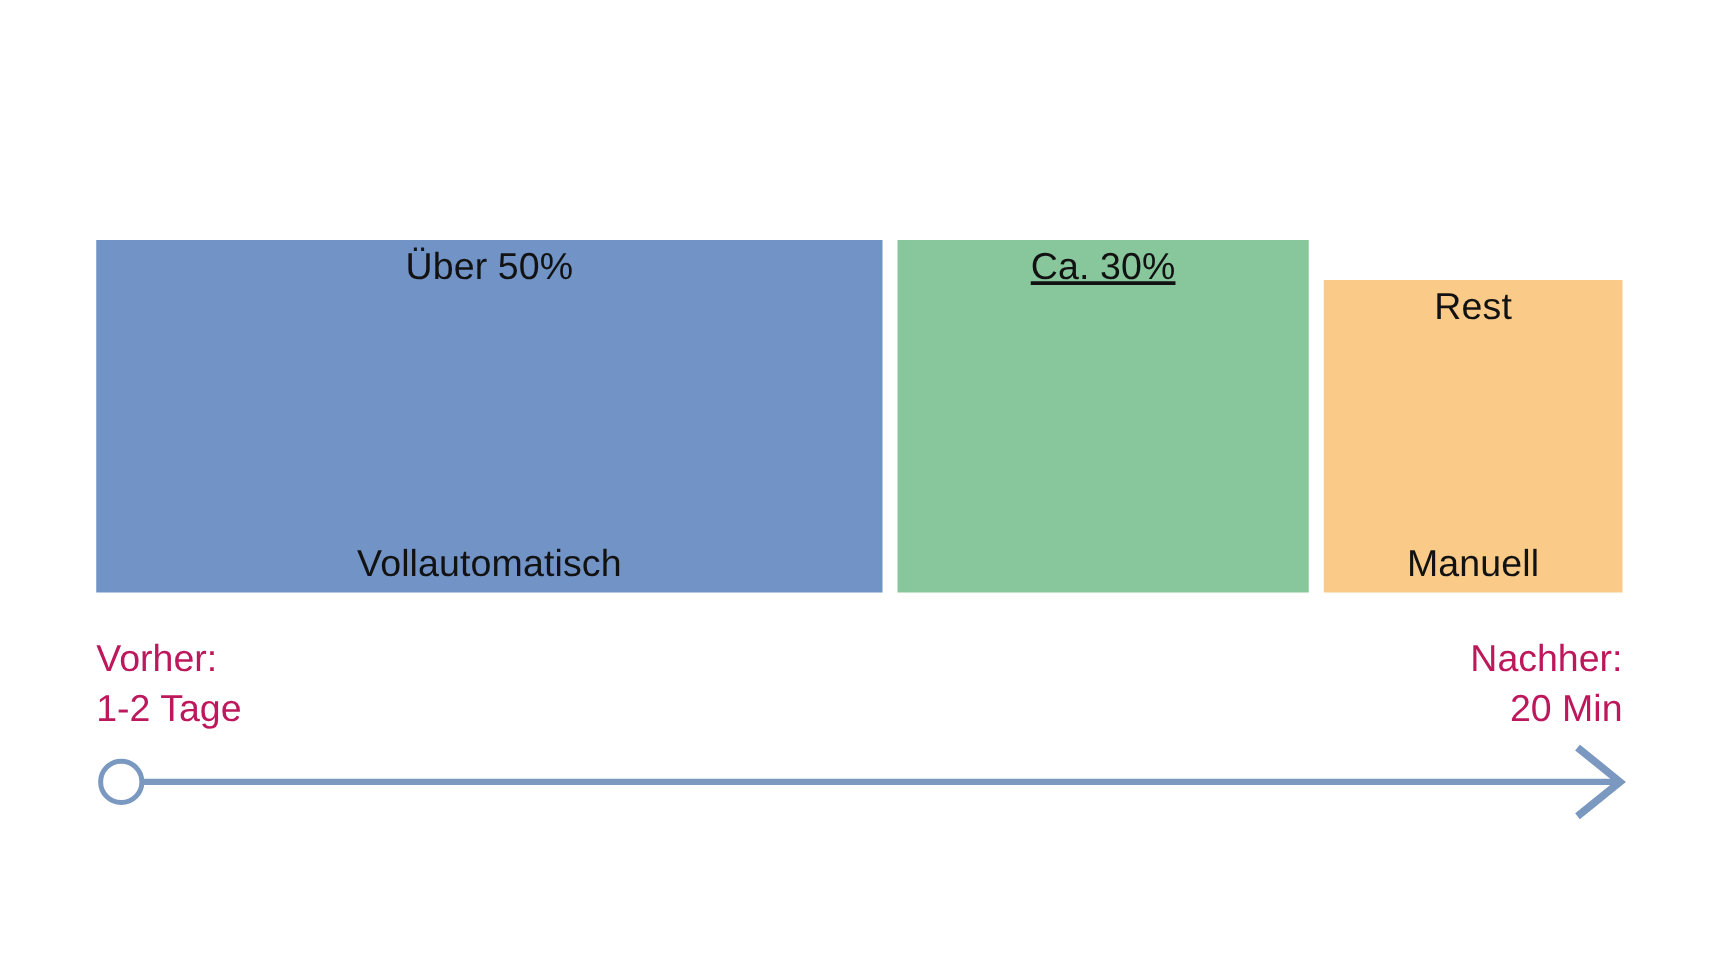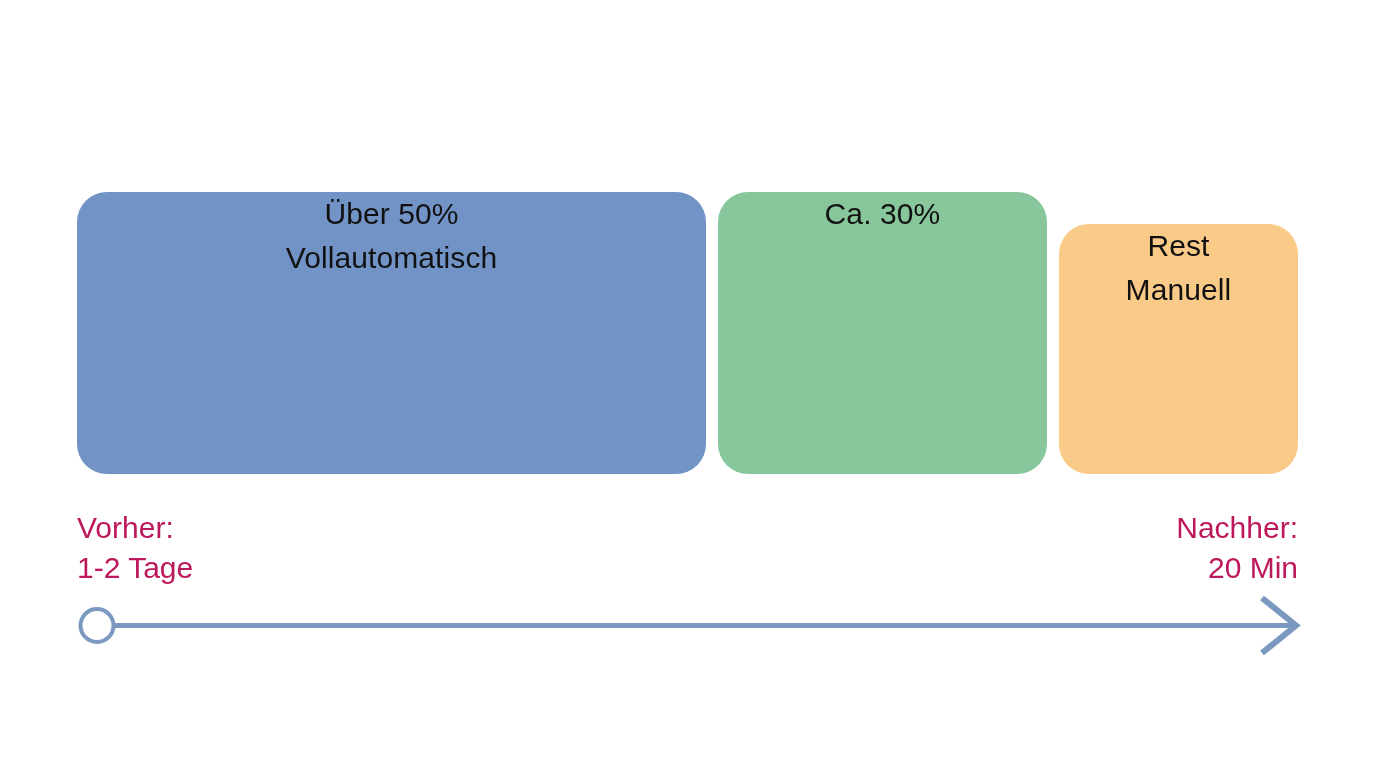--- a/index.html
+++ b/index.html
@@ -30,37 +30,36 @@
     height: 282px;
     display: flex;
     align-items: stretch;
   }
 
   .segment {
     position: relative;
     display: flex;
     flex-direction: column;
     align-items: center;
-    justify-content: flex-start;
+    justify-content: space-between;
     box-sizing: border-box;
     text-align: center;
     color: #121212;
     font-size: 30px;
     line-height: 44px;
     letter-spacing: 0.1px;
     overflow: hidden;
-    border-radius: 30px;
   }
 
   .segment + .segment {
     margin-left: 12px;
   }
 
   .seg-blue   { background: #7193c6; }
-  .seg-green  { background: #88c79c; }
+  .seg-green  { background: #88c79c; text-decoration: underline; }
   .seg-orange { background: #facb88; margin-top: 32px; }
 
   .seg-line { display: block; white-space: nowrap; }
 
   
   .caption {
     position: absolute;
     top: 508px;
     font-size: 30px;
     line-height: 40px;

